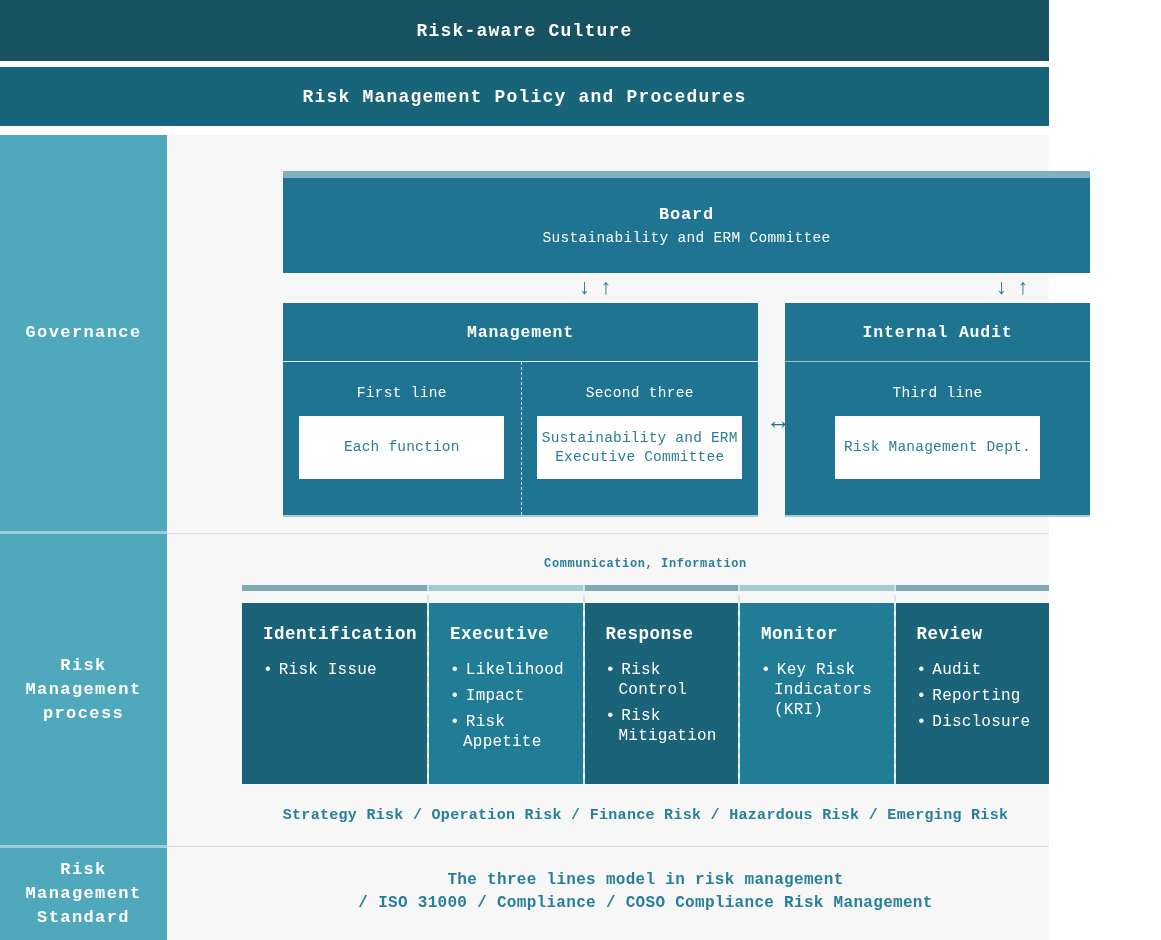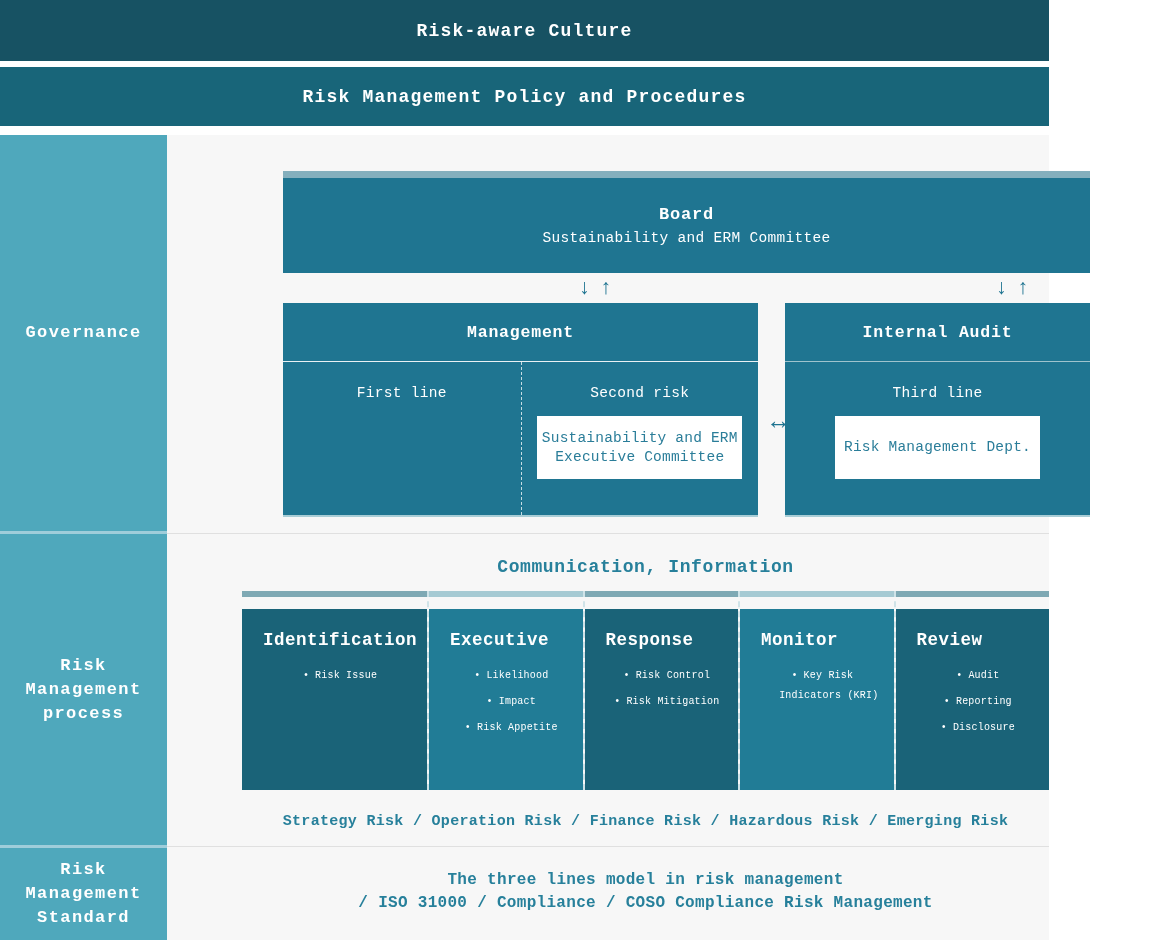--- a/index.html
+++ b/index.html
@@ -90,36 +90,36 @@
   .card-w { width:205px; }
   .audit-body { flex-direction:column; align-items:center; }
   .both-arrow {
     position:absolute; left:488px; top:105px; color:#1d7390;
     font-size:25px; font-weight:bold;
   }
 
   
   .comm-title {
     width:807px; margin-left:75px; margin-top:23px; text-align:center;
-    color:#27809b; font-weight:bold; font-size:18px; letter-spacing:0.6px;
+    color:#27809b; font-weight:bold; font-size:12px; letter-spacing:0.6px;
   }
   .proc-cols { display:flex; width:807px; margin-left:75px; margin-top:14px; }
   .pcol { flex:1; display:flex; flex-direction:column;gap:12px; }
   .pcol + .pcol { border-left:2px dashed #cfe3e8; }
   .pcol-strip { height:6px; }
   .pcol.dark .pcol-strip { background:#7fa9b4; }
   .pcol.light .pcol-strip { background:#a6cad3; }
   .pcol-body { height:181px; padding:21px 10px 0 21px; }
   .pcol.dark .pcol-body { background:#1a6378; }
   .pcol.light .pcol-body { background:#217c96; }
   .pcol-title { font-weight:bold; font-size:17.5px; letter-spacing:0.5px; }
   .pcol-list { list-style:none; margin-top:16px; }
   .pcol-list li {
-    font-size:10px; line-height:20px; margin-bottom:6px;
-    padding-left:13px; text-indent:-13px; letter-spacing:0.2px;text-align:center;
+    font-size:16px; line-height:20px; margin-bottom:6px;
+    padding-left:13px; text-indent:-13px; letter-spacing:0.2px;
   }
   .pcol-list li::before { content:"\2022"; margin-right:6px; }
   .risk-types {
     width:807px; margin-left:75px; margin-top:23px; text-align:center;
     color:#27809b; font-weight:bold; font-size:15px; letter-spacing:0.3px;
   }
 
   
   .std-text {
     width:807px; margin-left:75px; margin-top:22px; text-align:center;
@@ -180,23 +180,26 @@
               <span>↑</span>
             </div>
           </div>
 
           <div class="lines-row" style="margin-left:0;">
             <div class="mgmt-box">
               <div class="box-header">Management</div>
               <div class="box-body">
                 <div class="half">
                   <div class="line-label">First line</div>
+                  <div class="white-card card-w">
+                    <span>Each function</span>
+                  </div>
                 </div>
                 <div class="half">
-                  <div class="line-label">Second risk</div>
+                  <div class="line-label">Second three</div>
                   <div class="white-card card-w">
                     <span>Sustainability and ERM Executive Committee</span>
                   </div>
                 </div>
               </div>
             </div>
 
             <div class="audit-box">
               <div class="box-header">Internal Audit</div>
               <div class="box-body audit-body">

